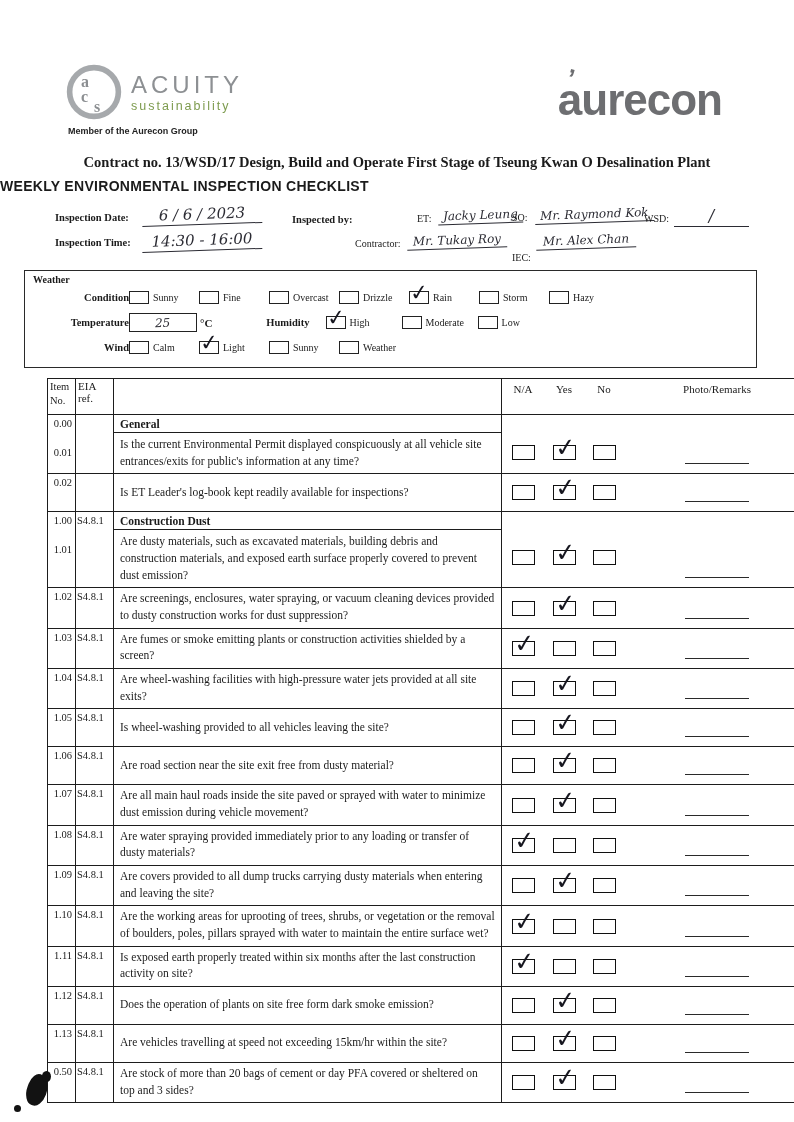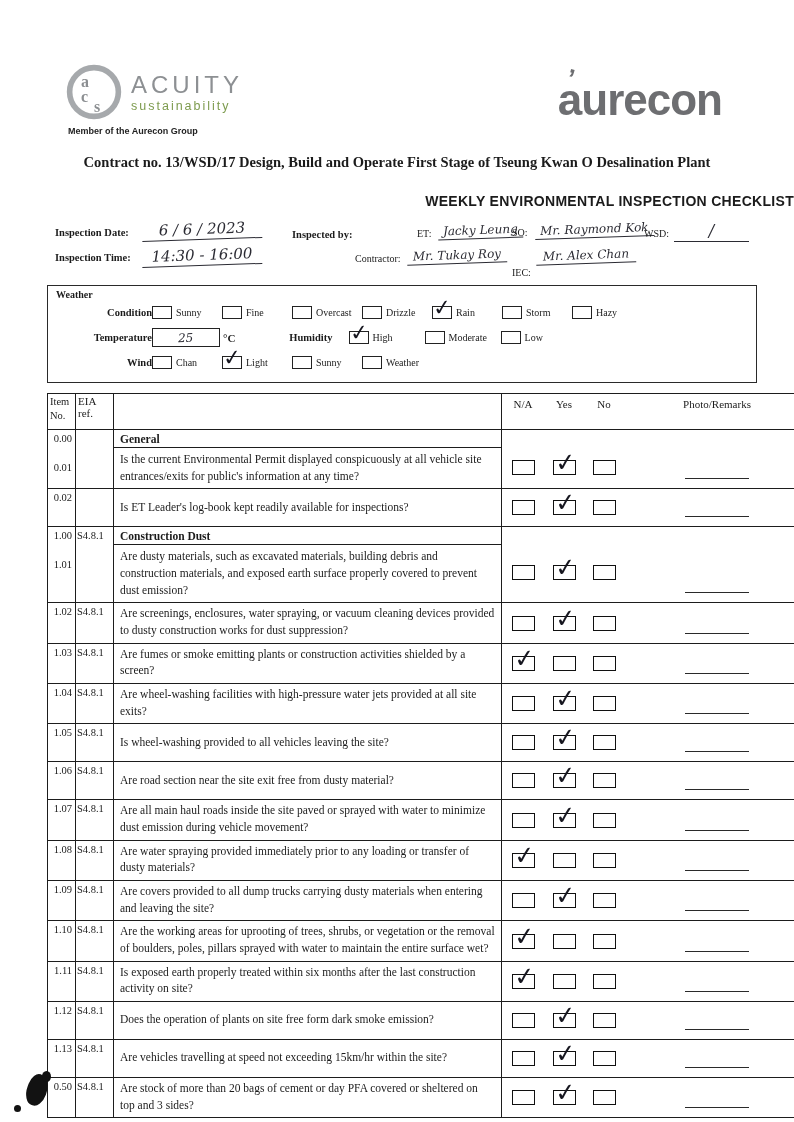--- a/index.html
+++ b/index.html
@@ -15,21 +15,21 @@
   .acuity-top { display:flex; align-items:center; gap:7px; }
   .acuity-name { font-family:"Liberation Sans", sans-serif; font-size:24px; color:#8d9093; letter-spacing:4px; font-weight:500; }
   .acuity-sub  { font-family:"Liberation Sans", sans-serif; font-size:12.5px; color:#7d9b4e; letter-spacing:2px; }
   .acuity-member { font-family:"Liberation Sans", sans-serif; font-size:9px; font-weight:bold; color:#222; margin:4px 0 0 4px; }
   .aurecon { position:relative; margin-top:16px; font-family:"Liberation Sans", sans-serif;
              font-weight:bold; font-size:44px; line-height:1; color:#6d6e71; letter-spacing:-1px; }
   .aurecon-accent { position:absolute; left:9px; top:-13px; font-size:26px; transform:rotate(14deg); }
 
   
   .contract  { text-align:center; font-weight:bold; font-size:14.5px; margin-top:18px; }
-  .main-title{ text-align:right; font-weight:bold; font-size:14px; margin-top:22px;
+  .main-title{ text-align:left; font-weight:bold; font-size:14px; margin-top:7px;
                font-family:"Liberation Sans", sans-serif; letter-spacing:0.3px; }
 
   
   .info { position:relative; height:52px; margin:14px 37px 0 47px; }
   .info span { position:absolute; white-space:nowrap; }
   .ilabel    { font-weight:bold; font-size:10.5px; }
   .ilabel-sm { font-size:10px; }
   .hand { font-style:italic; font-family:"DejaVu Serif", serif; color:#2b2b33; }
   .uline { border-bottom:1px solid #2b2b33; padding:0 5px 1px; text-align:center; }
   .hand-lg { font-size:15px; transform:rotate(-2deg); }
@@ -44,21 +44,21 @@
   .p-ctr-label  { left:308px; top:30px; }
   .p-ctr-value  { left:360px; top:25px; min-width:100px; }
   .p-so-label   { left:465px; top:4px; }
   .p-so-value   { left:488px; top:-1px; min-width:100px; }
   .p-wsd-label  { left:597px; top:5px; }
   .p-wsd-value  { left:627px; top:-2px; min-width:75px; font-size:16px; }
   .p-iec-label  { left:465px; top:44px; }
   .p-iec-value  { left:489px; top:25px; min-width:100px; }
 
   
-  .weather { margin:10px 37px 0 47px; border:1.5px solid #2a2a2a; padding:3px 16px 7px 8px; }
+  .weather { margin:10px 37px 0 24px; border:1.5px solid #2a2a2a; padding:3px 16px 7px 8px; }
   .weather-title { font-weight:bold; font-size:10px; }
   .wrow { display:flex; align-items:center; height:25px;text-align:right; }
   .wrow-label { width:96px; flex:none; font-weight:bold; font-size:10.5px; }
   .wopts { display:flex; }
   .wopt { display:flex; align-items:center; width:70px; flex:none; }
   .wrow-temp .wopt { width:76px; }
   .wbox { width:20px; height:13px; border:1.4px solid #222; margin-right:4px; position:relative; flex:none; background:#fff; }
   .wlabel { font-size:10px; }
   .temp-box { width:68px; height:19px; border:1.4px solid #222; display:flex; align-items:center; justify-content:center; flex:none; }
   .temp-unit { font-size:11px; font-weight:bold; margin-left:3px; }
@@ -203,21 +203,21 @@
             <span class="wbox"></span>
             <span class="wlabel">Low</span>
           </div>
         </div>
     </div>
     <div class="wrow">
       <span class="wrow-label">Wind</span>
       <div class="wopts">
           <div class="wopt">
             <span class="wbox"></span>
-            <span class="wlabel">Chan</span>
+            <span class="wlabel">Calm</span>
           </div>
           <div class="wopt">
             <span class="wbox checked"></span>
             <span class="wlabel">Light</span>
           </div>
           <div class="wopt">
             <span class="wbox"></span>
             <span class="wlabel">Sunny</span>
           </div>
           <div class="wopt">

